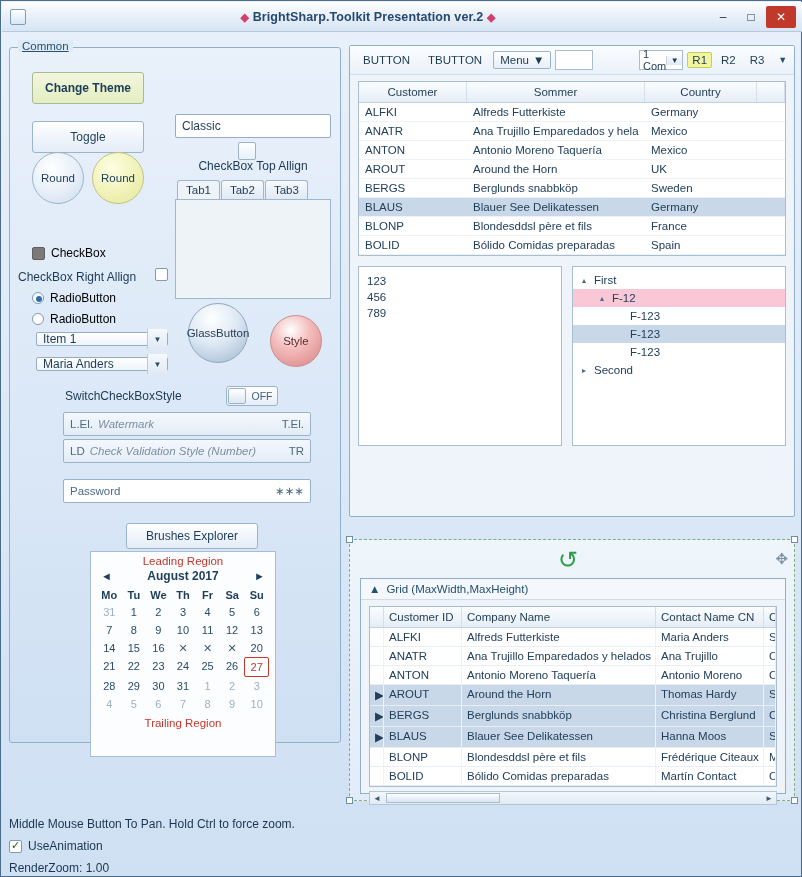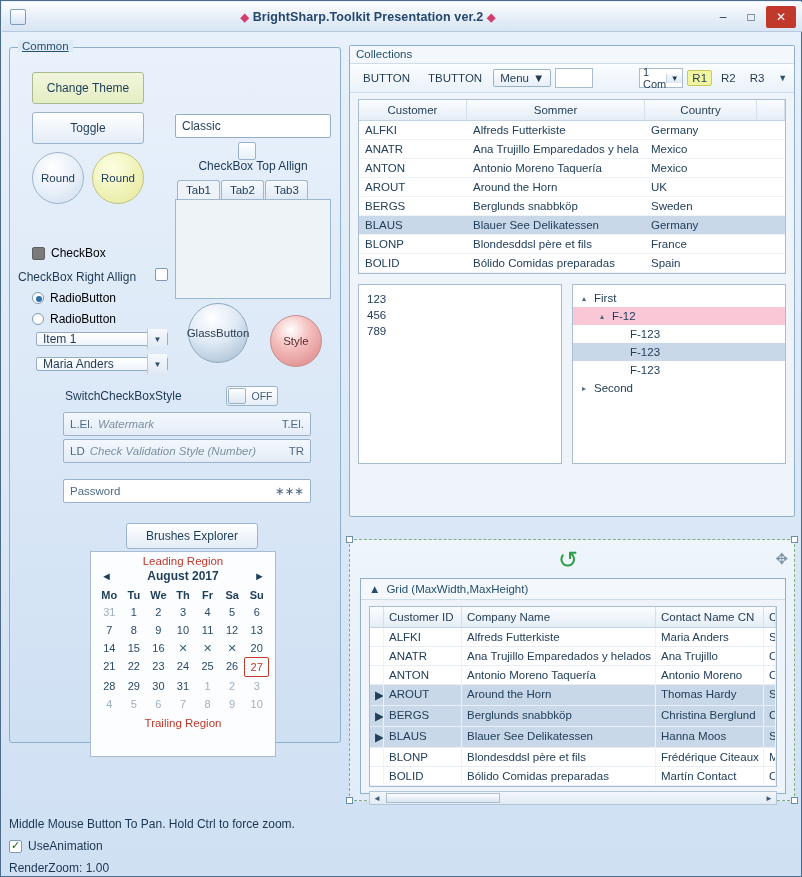--- a/index.html
+++ b/index.html
@@ -56,24 +56,24 @@
     background: linear-gradient(180deg,#e9f1fb 0%, #cfe0f3 100%);
   }
   .btn {
     border:1px solid #9ab4cc; border-radius:3px;
     background: linear-gradient(180deg,#ffffff 0%,#e3ecf7 100%);
     color:#1c3c58; font-size:12px; cursor:default;
   }
   #change-theme {
     position:absolute; left:22px; top:24px; width:112px; height:32px;
     background: linear-gradient(180deg,#f2f6dd 0%,#e3eec2 100%);
-    border:1px solid #a9bb8e; border-radius:3px;
+    border:1px solid #a9bb8e; border-radius:3px;font-weight:bold;
   }
   #toggle-btn {
-    position:absolute; left:22px; top:64px; width:112px; height:32px;
+    position:absolute; left:22px; top:73px; width:112px; height:32px;
   }
   .round-btn {
     position:absolute; width:52px; height:52px; border-radius:50%;
     display:flex; align-items:center; justify-content:center; font-size:11.5px;
     color:#20415e;
   }
   #round1 { left:22px; top:104px; border:1px solid #9cb5cd;
     background: radial-gradient(circle at 38% 30%, #ffffff 0%, #e6eef8 55%, #ccdcec 100%); }
   #round2 { left:82px; top:104px; border:1px solid #c2c57f;
     background: radial-gradient(circle at 38% 30%, #fdffe2 0%, #f0f2b8 55%, #e3e79a 100%); }
@@ -462,21 +462,20 @@
           <div class="d other"><span>7</span></div>
           <div class="d other"><span>8</span></div>
           <div class="d other"><span>9</span></div>
           <div class="d other"><span>10</span></div>
         </div>
       <div id="cal-trail">Trailing Region</div>
     </div>
   </div>
 
   <div id="collections">
-    <div id="coll-title">Collections</div>
     <div class="toolbar">
       <span class="tbtn">BUTTON</span>
       <span class="tbtn">TBUTTON</span>
       <span class="tbtn menu">
         <span>Menu</span>
         <span>▼</span>
       </span>
       <span class="tb-input"></span>
       <span class="tb-combo">
         <span class="t">1 Com</span>

